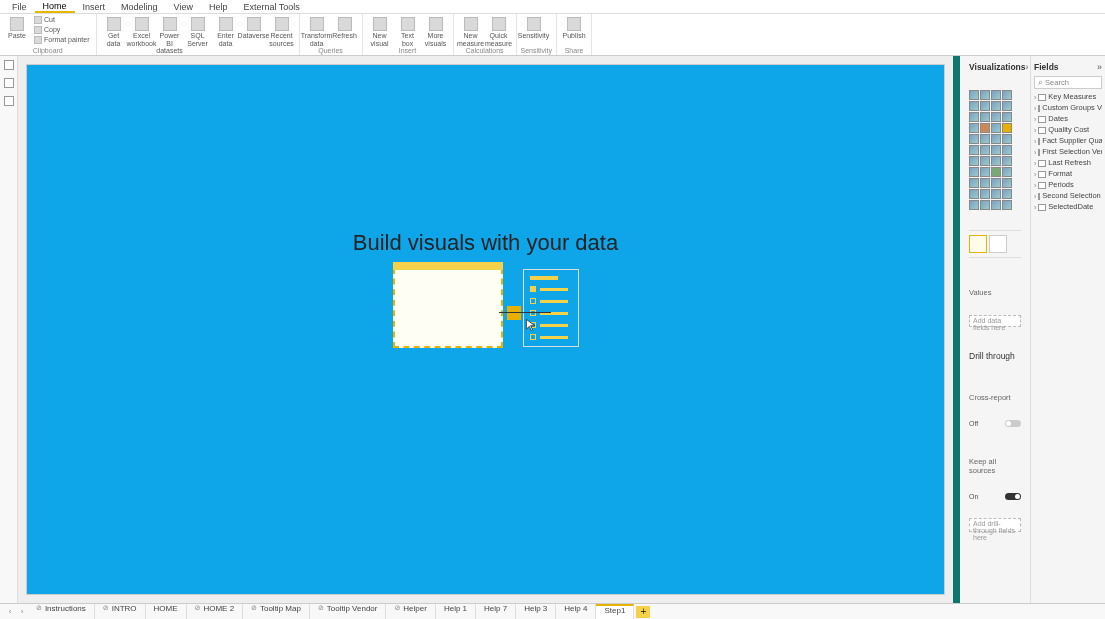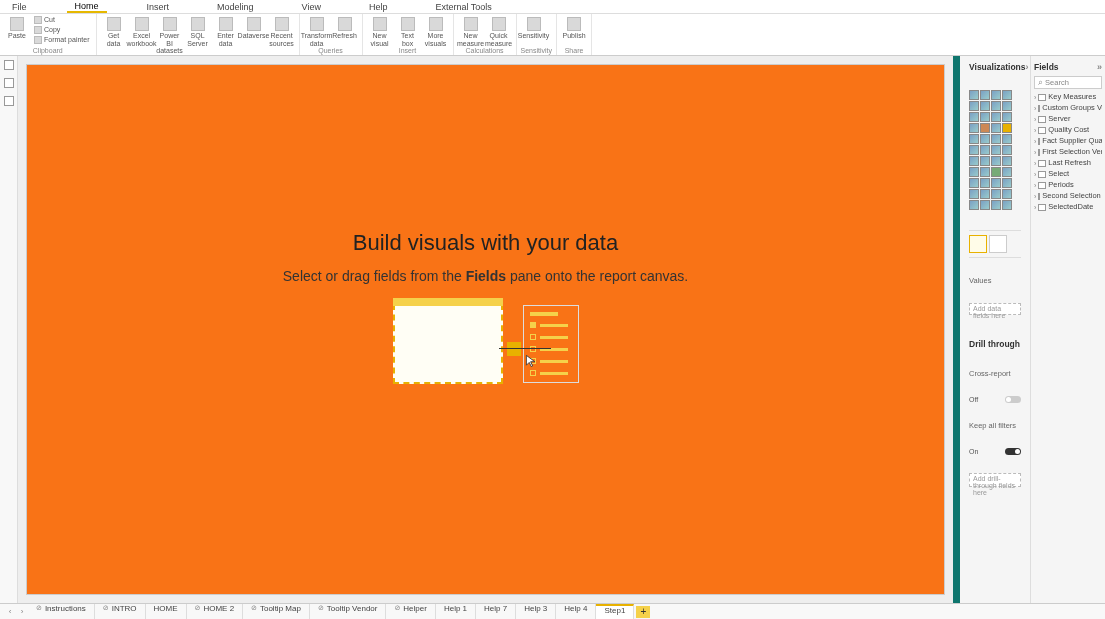--- a/index.html
+++ b/index.html
@@ -1,32 +1,32 @@
 <!DOCTYPE html>
 <html><head>
 <meta charset="utf-8">
 <style>
 * { margin:0; padding:0; box-sizing:border-box; font-family:"Segoe UI",Arial,sans-serif; }
 body { width:1105px; height:619px; background:#f3f3f3; overflow:hidden; font-size:9px; color:#333; }
-.menubar { height:14px; background:#fff; display:flex; align-items:center; padding:0 4px; border-bottom:1px solid #ddd;gap:32px; }
+.menubar { height:14px; background:#fff; display:flex; align-items:center; padding:0 4px; border-bottom:1px solid #ddd; }
 .menubar span { padding:0 8px; font-size:9px; color:#444; cursor:default; }
 .menubar span.active { border-bottom:2px solid #e6b800; color:#000; font-weight:500; }
 .ribbon { height:42px; background:#fff; display:flex; border-bottom:1px solid #ccc; }
 .ribbon-group { display:flex; flex-direction:column; justify-content:space-between; border-right:1px solid #e5e5e5; padding:1px 4px; }
 .ribbon-items { display:flex; align-items:flex-start; gap:2px; }
 .ribbon-btn { display:flex; flex-direction:column; align-items:center; justify-content:flex-start; width:26px; font-size:7px; color:#555; text-align:center; line-height:1.1; cursor:default; padding-top:2px; }
 .ribbon-btn.small { width:auto; flex-direction:row; height:10px; gap:2px; padding:0 2px; }
 .ribbon-btn .ic { width:14px; height:14px; background:#d9d9d9; border:1px solid #bbb; margin-bottom:1px; }
 .ribbon-btn.small .ic { width:8px; height:8px; margin:0; }
 .ribbon-group-label { font-size:7px; color:#888; text-align:center; }
 .main-area { display:flex; height:calc(100% - 14px - 42px - 16px); }
 .leftbar { width:18px; background:#f8f8f8; border-right:1px solid #ddd; display:flex; flex-direction:column; align-items:center; padding-top:4px; gap:8px; }
 .leftbar .lic { width:10px; height:10px; border:1px solid #999; background:#fff; }
 .canvas-wrap { flex:1; background:#eee; padding:8px; }
-.canvas { width:100%; height:100%; background:#f97316; border:1px solid #ccc; display:flex; flex-direction:column; align-items:center; justify-content:flex-start; padding-top:165px; }
+.canvas { width:100%; height:100%; background:#0ea5e9; border:1px solid #ccc; display:flex; flex-direction:column; align-items:center; justify-content:flex-start; padding-top:165px; }
 .canvas h1 { font-size:22px; font-weight:400; color:#222; margin-bottom:12px; }
 .canvas p { font-size:14px; color:#333; margin-bottom:20px; }
 .canvas p b { font-weight:600; }
 .illus { display:flex; gap:20px; align-items:center; }
 .illus-box { width:110px; height:80px; border:2px dashed #e8b100; position:relative; background:#fffef5; }
 .illus-box::before { content:""; position:absolute; top:-8px; left:-2px; right:-2px; height:8px; background:#f5d14a; }
 .illus-check { position:absolute; right:-20px; top:36px; width:14px; height:14px; background:#e8b100; }
 .illus-cursor { position:absolute; right:-38px; top:48px; width:14px; height:14px; }
 .illus-line { position:absolute; right:-50px; top:42px; width:52px; height:1px; background:#333; }
 .illus-fields { width:56px; height:78px; border:1px solid #ddd; padding:6px 6px; display:flex; flex-direction:column; gap:6px; }
@@ -38,21 +38,21 @@
 .panel-title { font-size:8.5px; font-weight:600; color:#333; display:flex; justify-content:space-between; align-items:center; padding:2px 0; }
 .panel-title .chev { font-size:9px; color:#888; }
 .viz-grid { display:flex; flex-wrap:wrap; gap:1px; }
 .viz-grid .viz { width:10px; height:10px; background:linear-gradient(135deg,#7aa0c4,#9cc); border:1px solid #888; }
 .viz-grid .viz.r { background:#c85; }
 .viz-grid .viz.y { background:#e8b100; }
 .viz-grid .viz.g { background:#7a7; }
 .row-tools { display:flex; gap:2px; margin-top:4px; padding:4px 0; border-top:1px solid #ddd; border-bottom:1px solid #ddd; }
 .row-tools .tbtn { width:18px; height:18px; border:1px solid #ccc; background:#fff; }
 .row-tools .tbtn.active { background:#fffce8; border-color:#e8b100; }
-.section-label { font-size:7.5px; color:#666; margin-top:2px; }
+.section-label { font-size:7.5px; color:#666; margin-top:14px; }
 .drop-box { border:1px dashed #bbb; height:12px; font-size:7px; color:#999; padding:1px 3px; margin-top:2px; background:#fff; }
 .toggle-row { display:flex; align-items:center; justify-content:space-between; font-size:7px; color:#555; margin-top:2px; }
 .toggle { width:16px; height:7px; border-radius:4px; background:#ccc; position:relative; }
 .toggle.on { background:#333; }
 .toggle::after { content:""; position:absolute; width:5px; height:5px; background:#fff; border-radius:50%; top:1px; left:1px; }
 .toggle.on::after { left:10px; }
 .fields-panel { width:75px; background:#f5f5f5; border-left:1px solid #ddd; padding:4px 3px; display:flex; flex-direction:column; gap:2px; }
 .search-box { height:13px; border:1px solid #ccc; background:#fff; font-size:7.5px; color:#888; padding:0 3px; display:flex; align-items:center; gap:2px; }
 .search-box::before { content:"⌕"; font-size:9px; color:#888; }
 .field-item { display:flex; align-items:flex-end; gap:2px; font-size:7.5px; color:#444; padding:1px 0; white-space:nowrap; overflow:hidden; }
@@ -201,23 +201,20 @@
 <div class="main-area">
   <div class="leftbar">
     <div class="lic"></div>
     <div class="lic"></div>
     <div class="lic"></div>
   </div>
 
   <div class="canvas-wrap">
     <div class="canvas">
       <h1>Build visuals with your data</h1>
-      <p>
-        <span>Select or drag fields from the </span><b>Fields</b><span> pane onto the report canvas.</span>
-      </p>
       <div class="illus">
         <div class="illus-box">
           <div class="illus-check"></div>
           <div class="illus-line"></div>
           <svg class="illus-cursor" viewBox="0 0 20 20">
               <path d="M2 2 L2 16 L6 12 L9 18 L11 17 L8 11 L14 11 Z" fill="#fff" stroke="#333" stroke-width="1.2"></path>
             </svg>
         </div>
         <div class="illus-fields">
           <div class="hf"></div>
@@ -296,27 +293,27 @@
         <div class="viz "></div>
         <div class="viz "></div>
         <div class="viz "></div>
       </div>
     <div class="row-tools">
       <div class="tbtn active"></div>
       <div class="tbtn"></div>
     </div>
     <div class="section-label">Values</div>
     <div class="drop-box">Add data fields here</div>
-    <div class="panel-title" style="margin-top:6px;font-weight:700">Drill through</div>
+    <div class="panel-title" style="margin-top:6px;font-weight:400">Drill through</div>
     <div class="section-label">Cross-report</div>
     <div class="toggle-row">
       <span>Off</span>
       <div class="toggle"></div>
     </div>
-    <div class="section-label">Keep all filters</div>
+    <div class="section-label">Keep all sources</div>
     <div class="toggle-row">
       <span>On</span>
       <div class="toggle on"></div>
     </div>
     <div class="drop-box" style="height:14px">Add drill-through fields here</div>
   </div>
 
   <div class="fields-panel">
     <div class="panel-title">
       <span>Fields</span>
@@ -332,21 +329,21 @@
           <span>Key Measures</span>
         </div>
         <div class="field-item">
           <span class="chev">›</span>
           <span class="tic"></span>
           <span>Custom Groups Vendor</span>
         </div>
         <div class="field-item">
           <span class="chev">›</span>
           <span class="tic"></span>
-          <span>Server</span>
+          <span>Dates</span>
         </div>
         <div class="field-item">
           <span class="chev">›</span>
           <span class="tic"></span>
           <span>Quality Cost</span>
         </div>
         <div class="field-item">
           <span class="chev">›</span>
           <span class="tic"></span>
           <span>Fact Supplier Quality</span>
@@ -357,21 +354,21 @@
           <span>First Selection Vendor</span>
         </div>
         <div class="field-item">
           <span class="chev">›</span>
           <span class="tic"></span>
           <span>Last Refresh</span>
         </div>
         <div class="field-item">
           <span class="chev">›</span>
           <span class="tic"></span>
-          <span>Select</span>
+          <span>Format</span>
         </div>
         <div class="field-item">
           <span class="chev">›</span>
           <span class="tic"></span>
           <span>Periods</span>
         </div>
         <div class="field-item">
           <span class="chev">›</span>
           <span class="tic"></span>
           <span>Second Selection Vendor</span>

